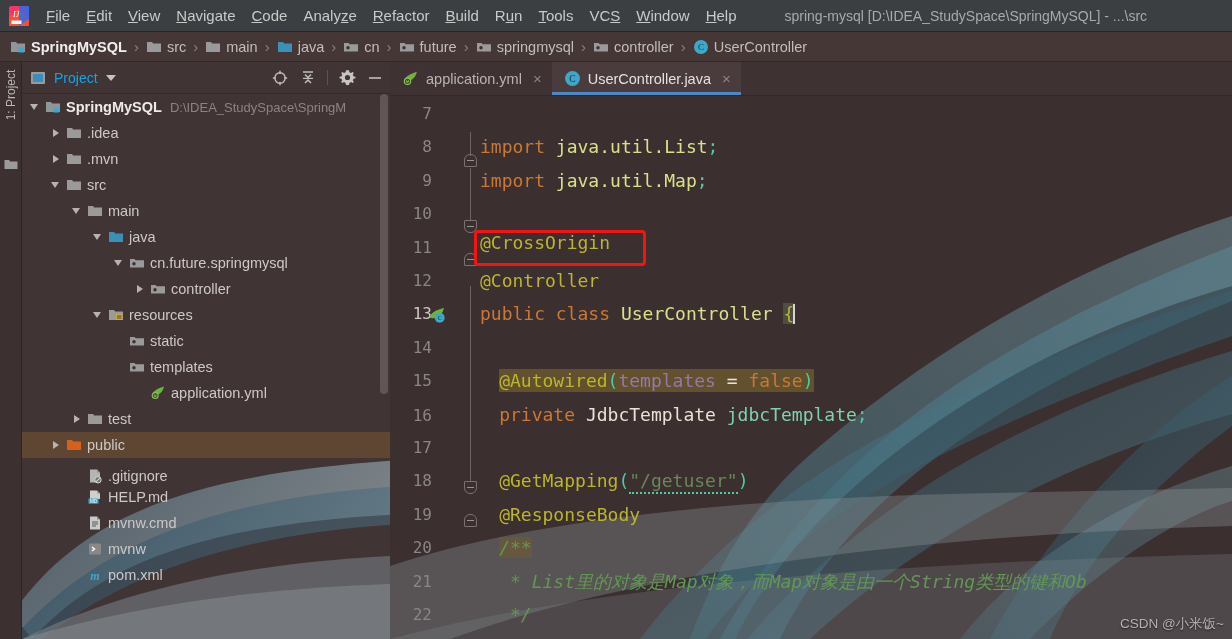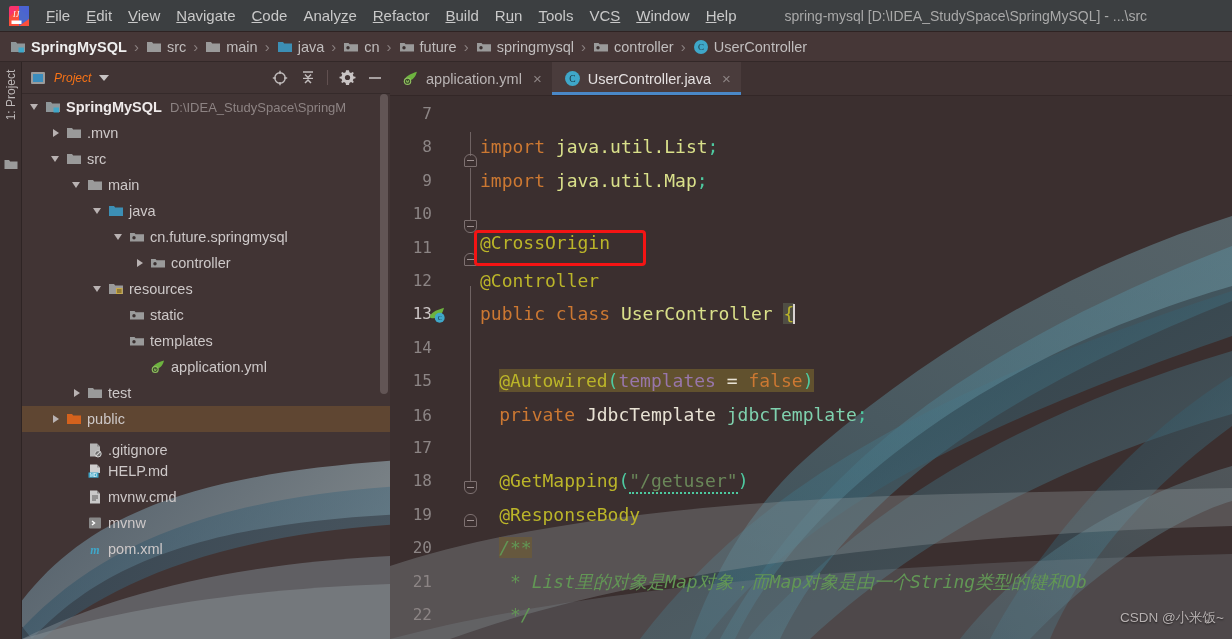--- a/index.html
+++ b/index.html
@@ -67,21 +67,21 @@
   
   .project-panel {
     position: absolute; left: 22px; top: 62px; width: 368px; height: 577px;
     background: #413434;
     overflow: hidden;
   }
   .panel-head {
     position: relative; height: 32px; display: flex; align-items: center;
     border-bottom: 1px solid #352a2a;
   }
-  .panel-title { font-size: 12px; color: #f97316; margin-left: 8px; font-style: italic; }
+  .panel-title { font-size: 14px; color: #0ea5e9; margin-left: 8px; }
   .panel-caret {
     width: 0; height: 0; margin-left: 8px;
     border-left: 5px solid transparent; border-right: 5px solid transparent;
     border-top: 6px solid #c7c3c3;
   }
   .panel-tools { position: absolute; right: 6px; display: flex; align-items: center; gap: 10px; }
   .tool-btn { width: 18px; height: 18px; display: flex; align-items: center; justify-content: center; cursor: default; }
   .tool-div { width: 1px; height: 15px; background: #615050; }
 
   
@@ -197,21 +197,21 @@
   
   .vscroll {
     position: absolute; right: 0; top: 0; width: 12px; height: 100%;
   }
   .vscroll-thumb {
     position: absolute; left: 2px; width: 8px; background: rgba(160,150,150,0.35);
     border-radius: 4px;
   }
 
   .watermark {
-    position: absolute; right: 8px; bottom: 12px; z-index: 9;
+    position: absolute; right: 8px; bottom: 6px; z-index: 9;
     font-size: 13.5px; color: #b7b1b1;
     text-shadow: 0 1px 2px rgba(0,0,0,0.6);
   }
 </style>
 </head>
 <body>
 
 <div id="app">
 
   <div class="menubar">
@@ -392,20 +392,29 @@
           <div class="trow root" style="padding-left: 6px;">
             <span class="arrow expanded"></span>
             <span style="margin-left: 3px; display: inline-flex;">
               <svg width="16" height="16" viewBox="0 0 16 16" class="ic">
                 <path d="M1 3 L6 3 L7.2 4.4 L15 4.4 L15 13 L1 13 Z" fill="#8e9699"></path>
                 <rect x="8.5" y="8.5" width="5.5" height="5" fill="#3fa7c9"></rect>
               </svg>
             </span>
             <span class="tlabel">SpringMySQL</span>
             <span class="tpath">D:\IDEA_StudySpace\SpringM</span>
+          </div>
+          <div class="trow" style="padding-left: 27px;">
+            <span class="arrow collapsed"></span>
+            <span style="margin-left: 3px; display: inline-flex;">
+              <svg width="16" height="16" viewBox="0 0 16 16" class="ic">
+                <path d="M1 3 L6 3 L7.2 4.4 L15 4.4 L15 13 L1 13 Z" fill="#9a9a9a"></path>
+              </svg>
+            </span>
+            <span class="tlabel">.idea</span>
           </div>
           <div class="trow" style="padding-left: 27px;">
             <span class="arrow collapsed"></span>
             <span style="margin-left: 3px; display: inline-flex;">
               <svg width="16" height="16" viewBox="0 0 16 16" class="ic">
                 <path d="M1 3 L6 3 L7.2 4.4 L15 4.4 L15 13 L1 13 Z" fill="#9a9a9a"></path>
               </svg>
             </span>
             <span class="tlabel">.mvn</span>
           </div>

